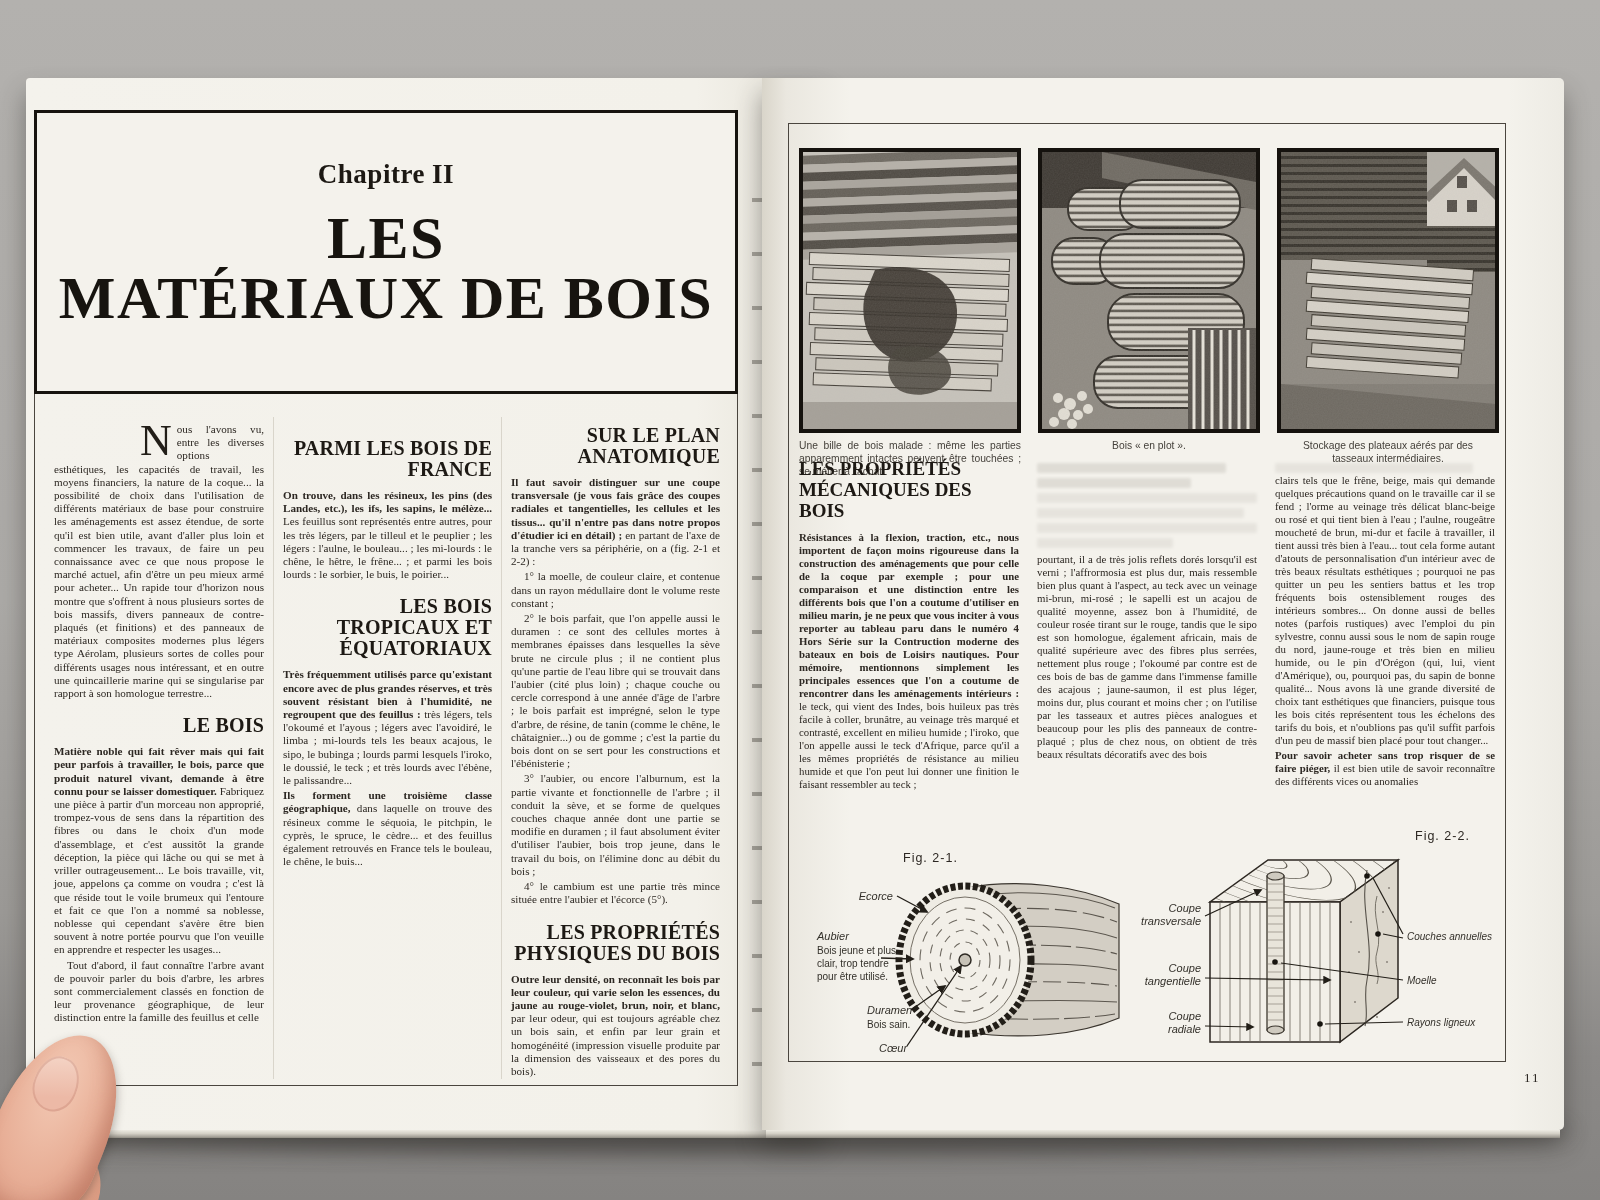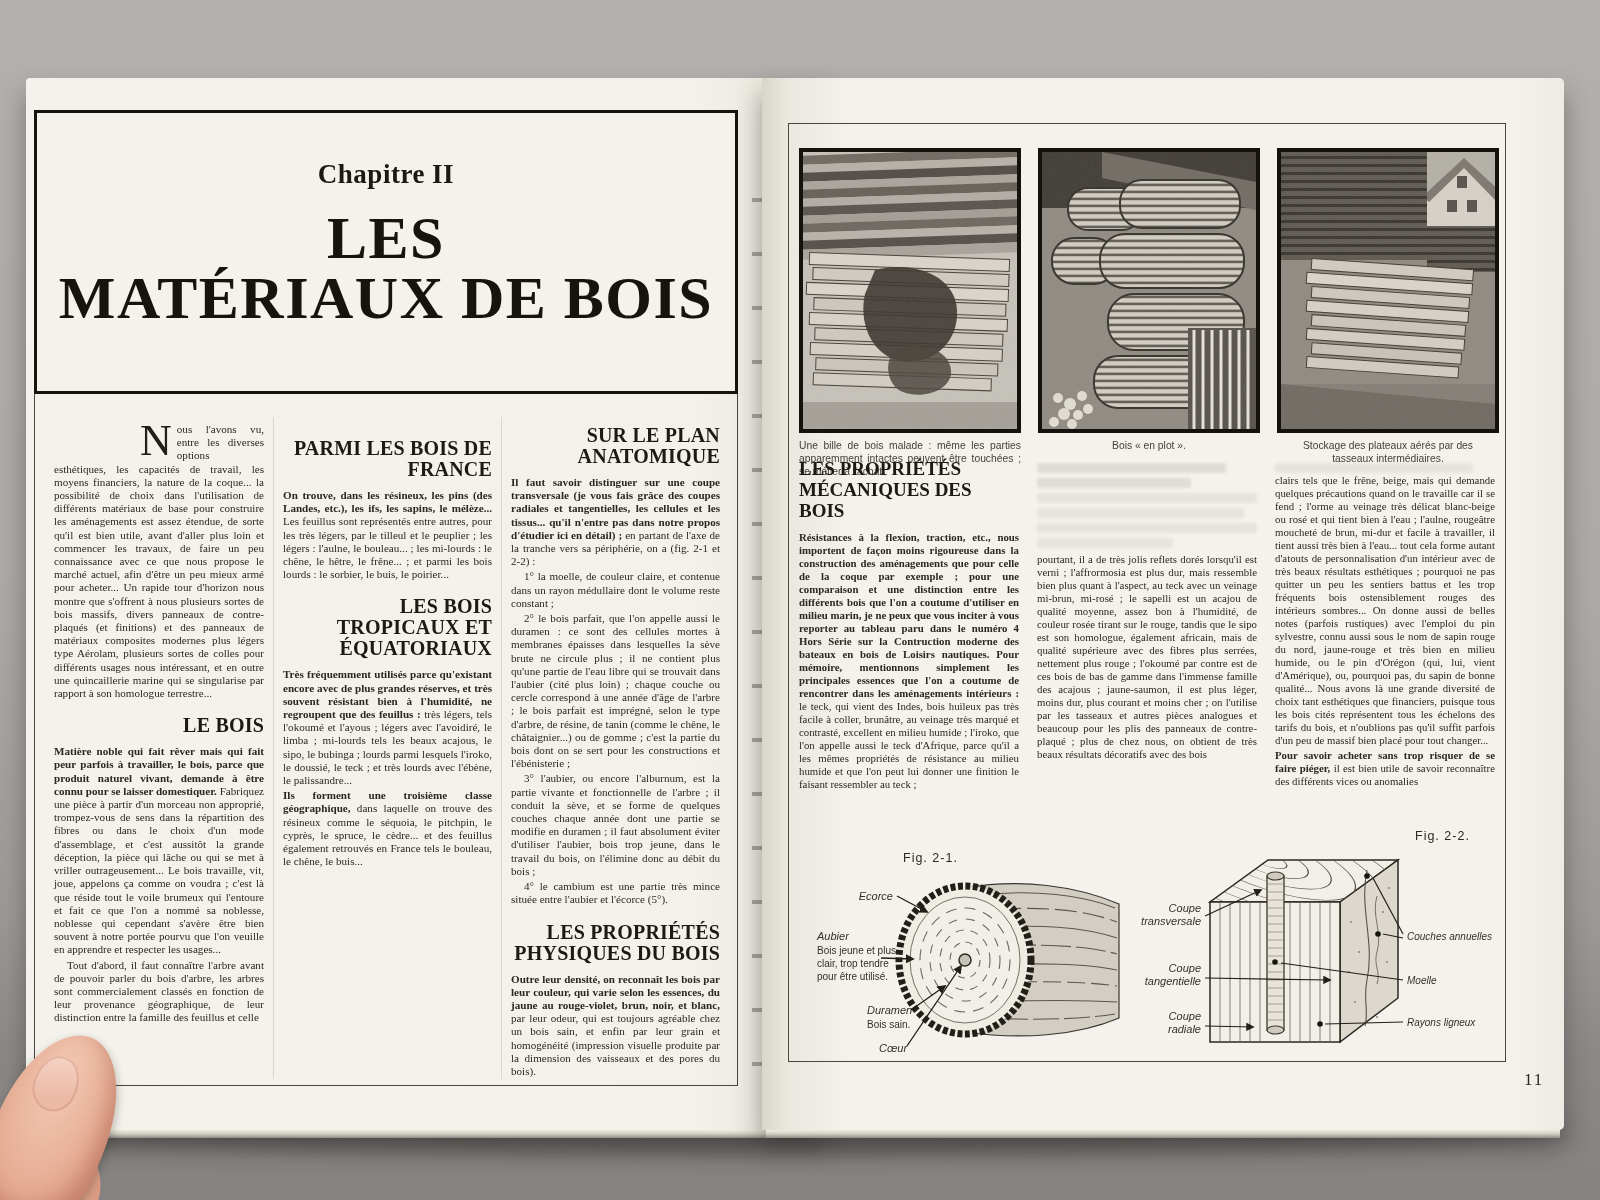--- a/index.html
+++ b/index.html
@@ -46,21 +46,21 @@
   .rcols{position:absolute;left:10px;top:330px;width:696px;height:356px;display:flex;gap:18px;overflow:hidden;}
   .rcol{width:225px;box-sizing:border-box;font-size:10.8px;line-height:13px;text-align:justify;color:#2c2722;}
   .rcol p{margin:0 0 2px 0;text-indent:12px;}
   .rcol p.noindent{text-indent:0;}
   h3.rsec{font-size:19px;line-height:21px;margin:4px 0 10px 0;font-weight:bold;color:#1d1914;text-align:left;}
   .ghostblock{padding-top:4px;}
   .ghost{height:10px;margin:5px 0;background:#8d887e;opacity:.13;filter:blur(1.5px);border-radius:2px;}
   .ghost.d{opacity:.2;}
   .figs{position:absolute;left:10px;top:688px;width:696px;height:248px;}
   .figlabel{font-family:"Liberation Sans","DejaVu Sans",sans-serif;}
-  .pageno{position:absolute;left:762px;top:992px;font-size:17px;color:#2c2722;letter-spacing:2px;}
+  .pageno{position:absolute;left:762px;top:992px;font-size:13px;color:#2c2722;letter-spacing:2px;}
   
   .thumb{position:absolute;left:-16px;top:1022px;width:170px;height:190px;}
   .palm{position:absolute;left:-34px;top:96px;width:150px;height:130px;background:radial-gradient(ellipse at 45% 35%,#efc0a9,#e0a288 60%,#cf8a72);border-radius:46%;transform:rotate(18deg);}
   .finger{position:absolute;left:14px;top:8px;width:112px;height:190px;
        background:radial-gradient(ellipse at 42% 28%,#f3c9b4,#e8af97 52%,#d6937c 88%);
        border-radius:52% 48% 46% 46% / 58% 54% 32% 32%;transform:rotate(22deg);
        box-shadow:inset -10px -8px 18px rgba(160,90,70,.35), 2px 4px 10px rgba(50,40,35,.35);}
   .nail{position:absolute;left:50px;top:34px;width:44px;height:56px;
        background:linear-gradient(160deg,#f5d7c9,#ecb9a6 70%);border-radius:48% 48% 52% 52% / 54% 54% 46% 46%;
        transform:rotate(21deg);box-shadow:inset 0 0 0 2px rgba(196,130,110,.35);}

